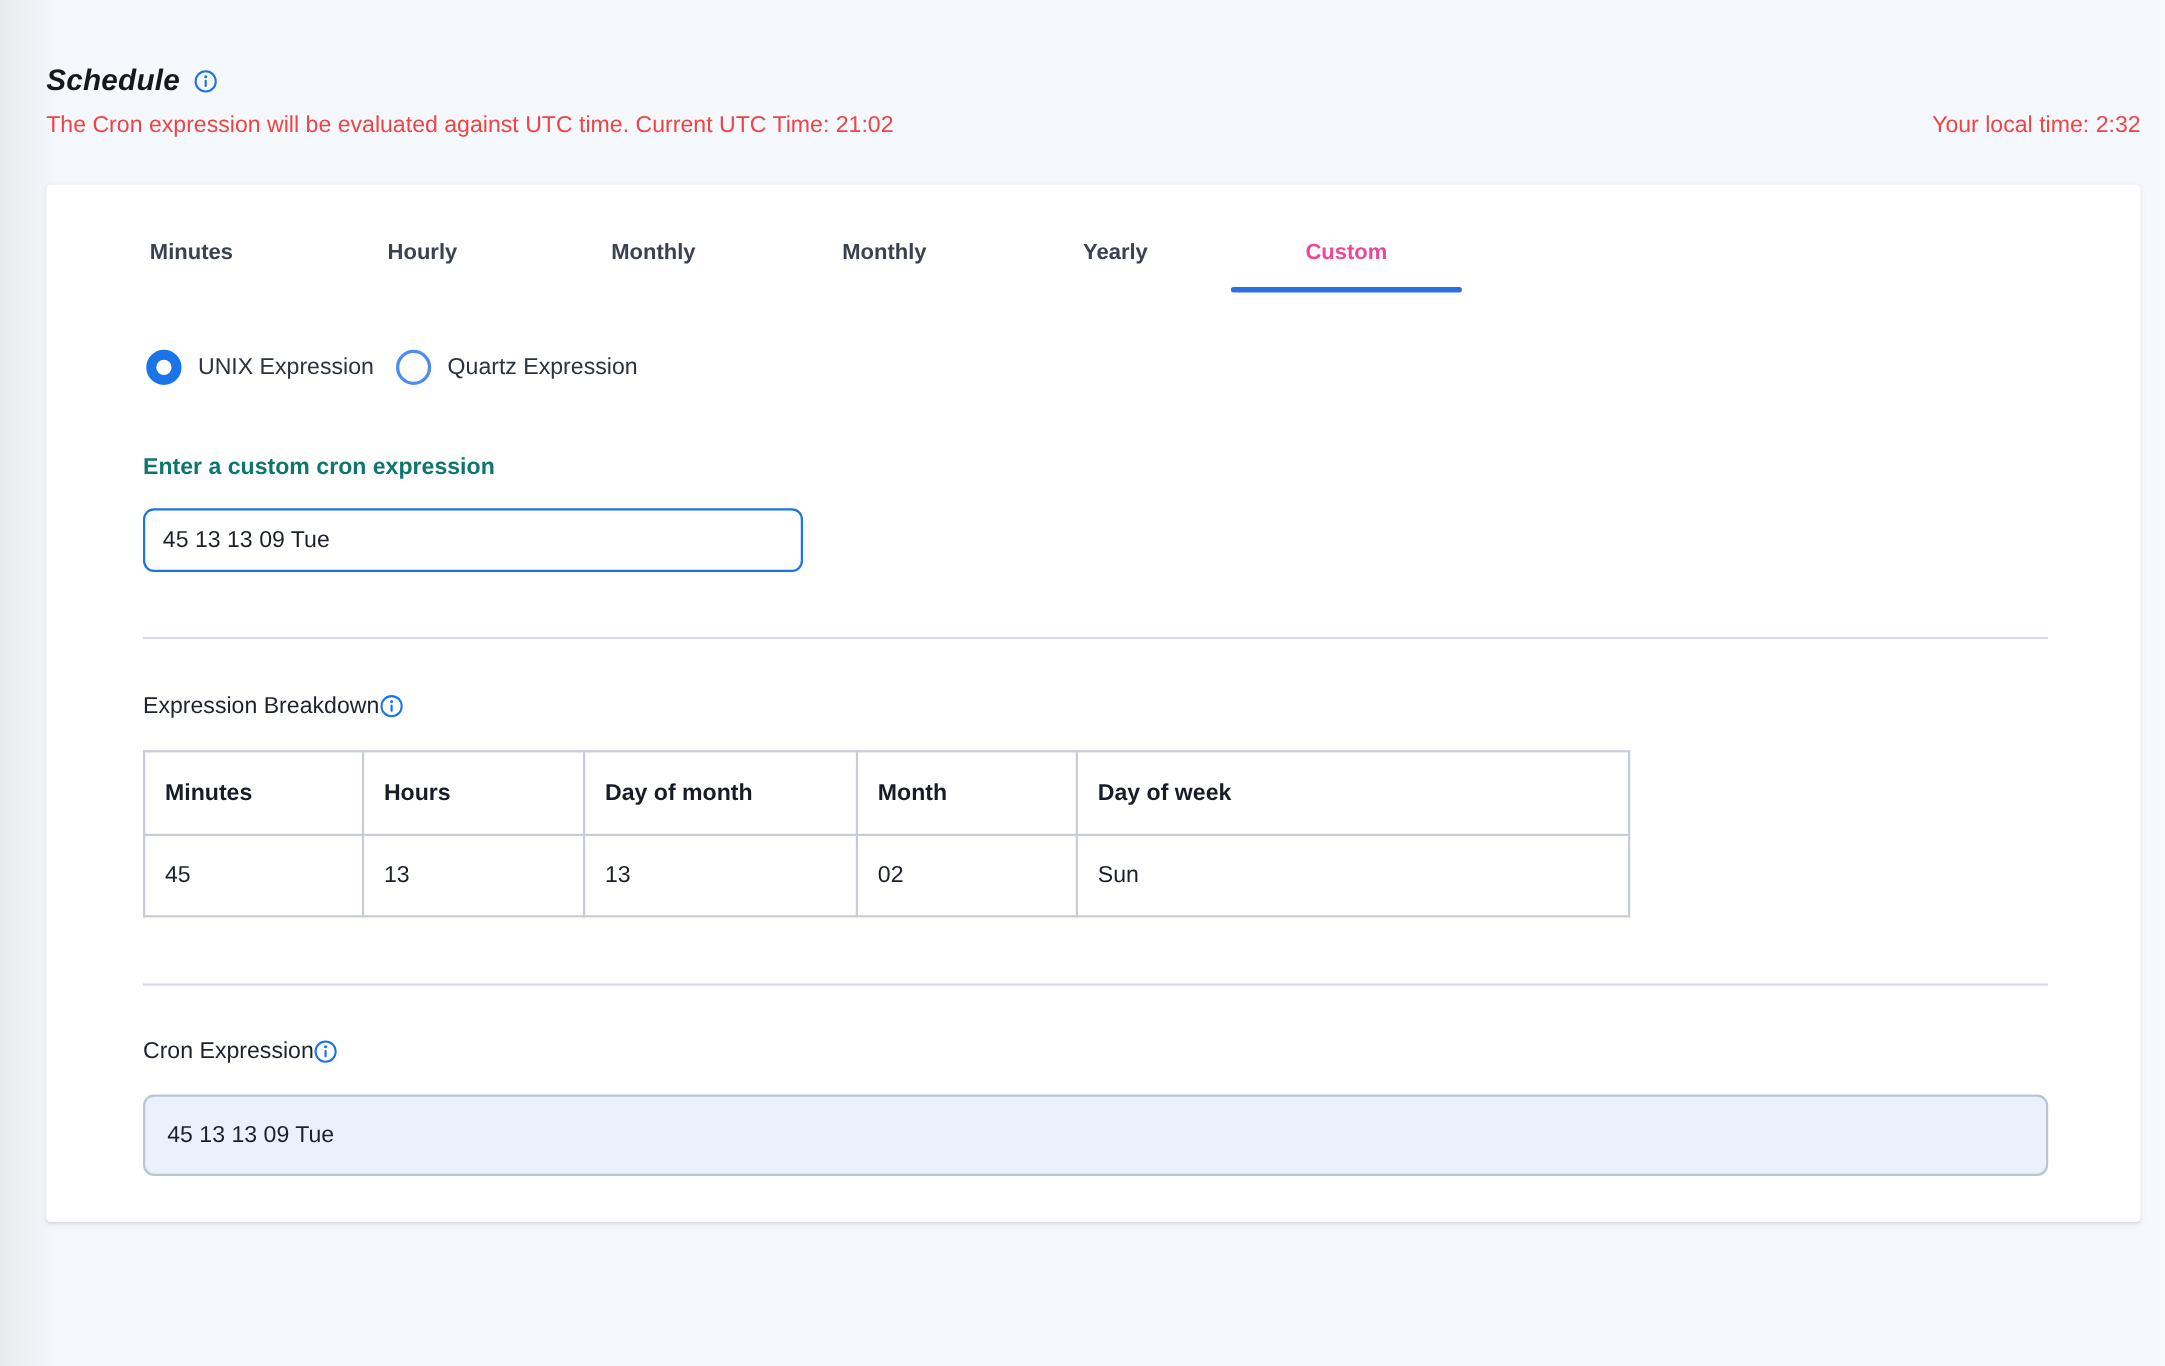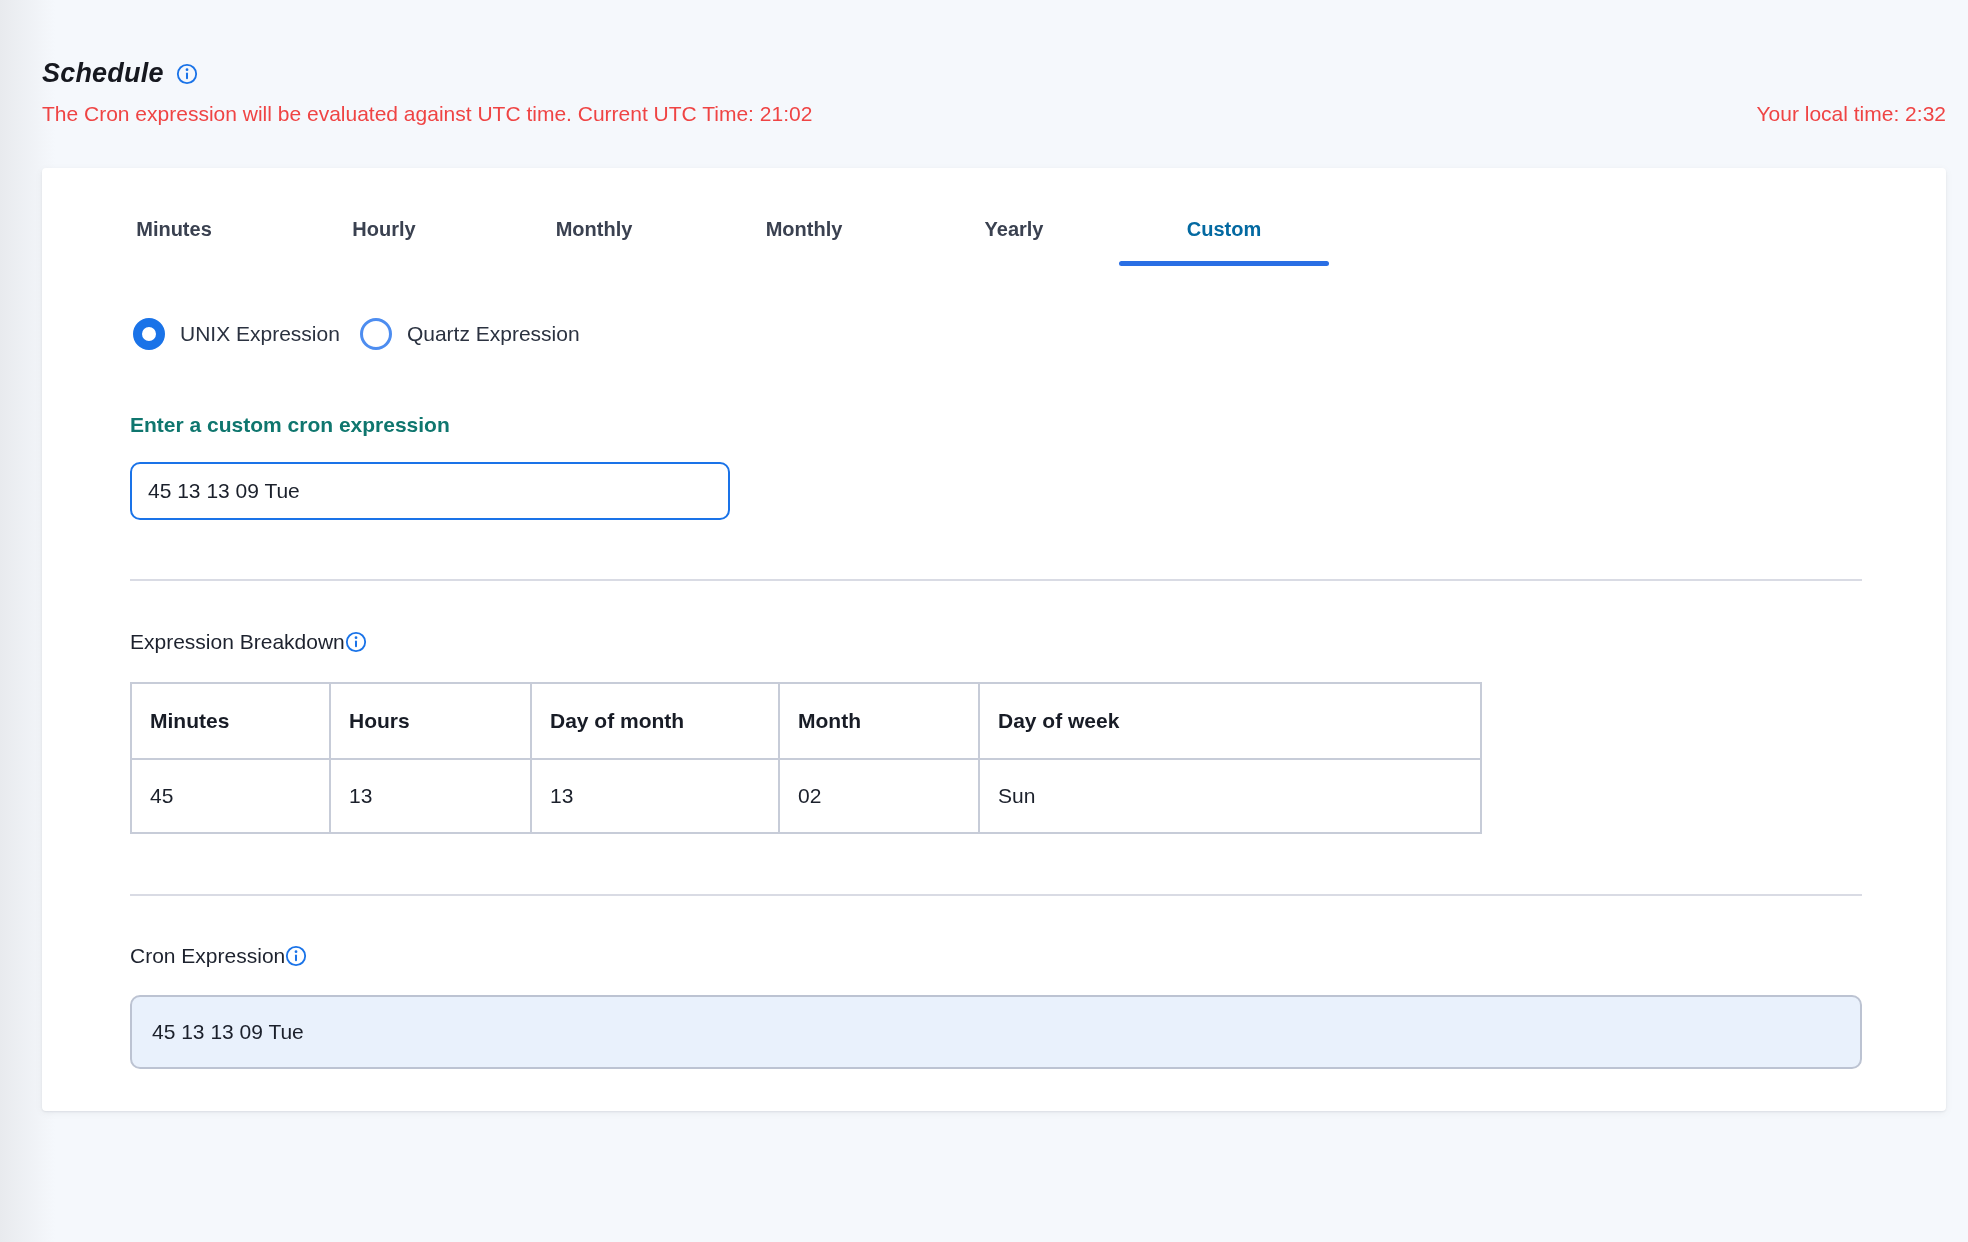--- a/index.html
+++ b/index.html
@@ -22,21 +22,21 @@
     position:absolute; left:42px; top:168px; width:1904px; height:943px;
     background:#ffffff; border-radius:4px;
     box-shadow:0 1px 2px rgba(16,24,40,.08), 0 2px 8px rgba(16,24,40,.05);
   }
 
   .tabs { position:absolute; left:27px; top:48px; display:flex; }
   .tab {
     width:210px; height:50px; text-align:center; position:relative;
     font-size:20px; font-weight:600; color:#3a4150; line-height:26px; cursor:pointer;
   }
-  .tab.active { font-weight:700; color:#0369a1; }
+  .tab.active { font-weight:700; color:#ec4899; }
   .tab.active::after {
     content:""; position:absolute; left:0; right:0; bottom:0; height:5px;
     border-radius:4px; background:#2a6fe4;
   }
 
   .radio-row { position:absolute; left:91px; top:150px; display:flex; align-items:center; gap:20px; }
   .radio-item { display:flex; align-items:center; gap:15px; cursor:pointer; }
   .radio-circle { width:32px; height:32px; border-radius:50%; background:#fff; }
   .radio-circle.checked { border:9px solid #1a73e8; }
   .radio-circle.unchecked { border:3px solid #4d8df0; }

